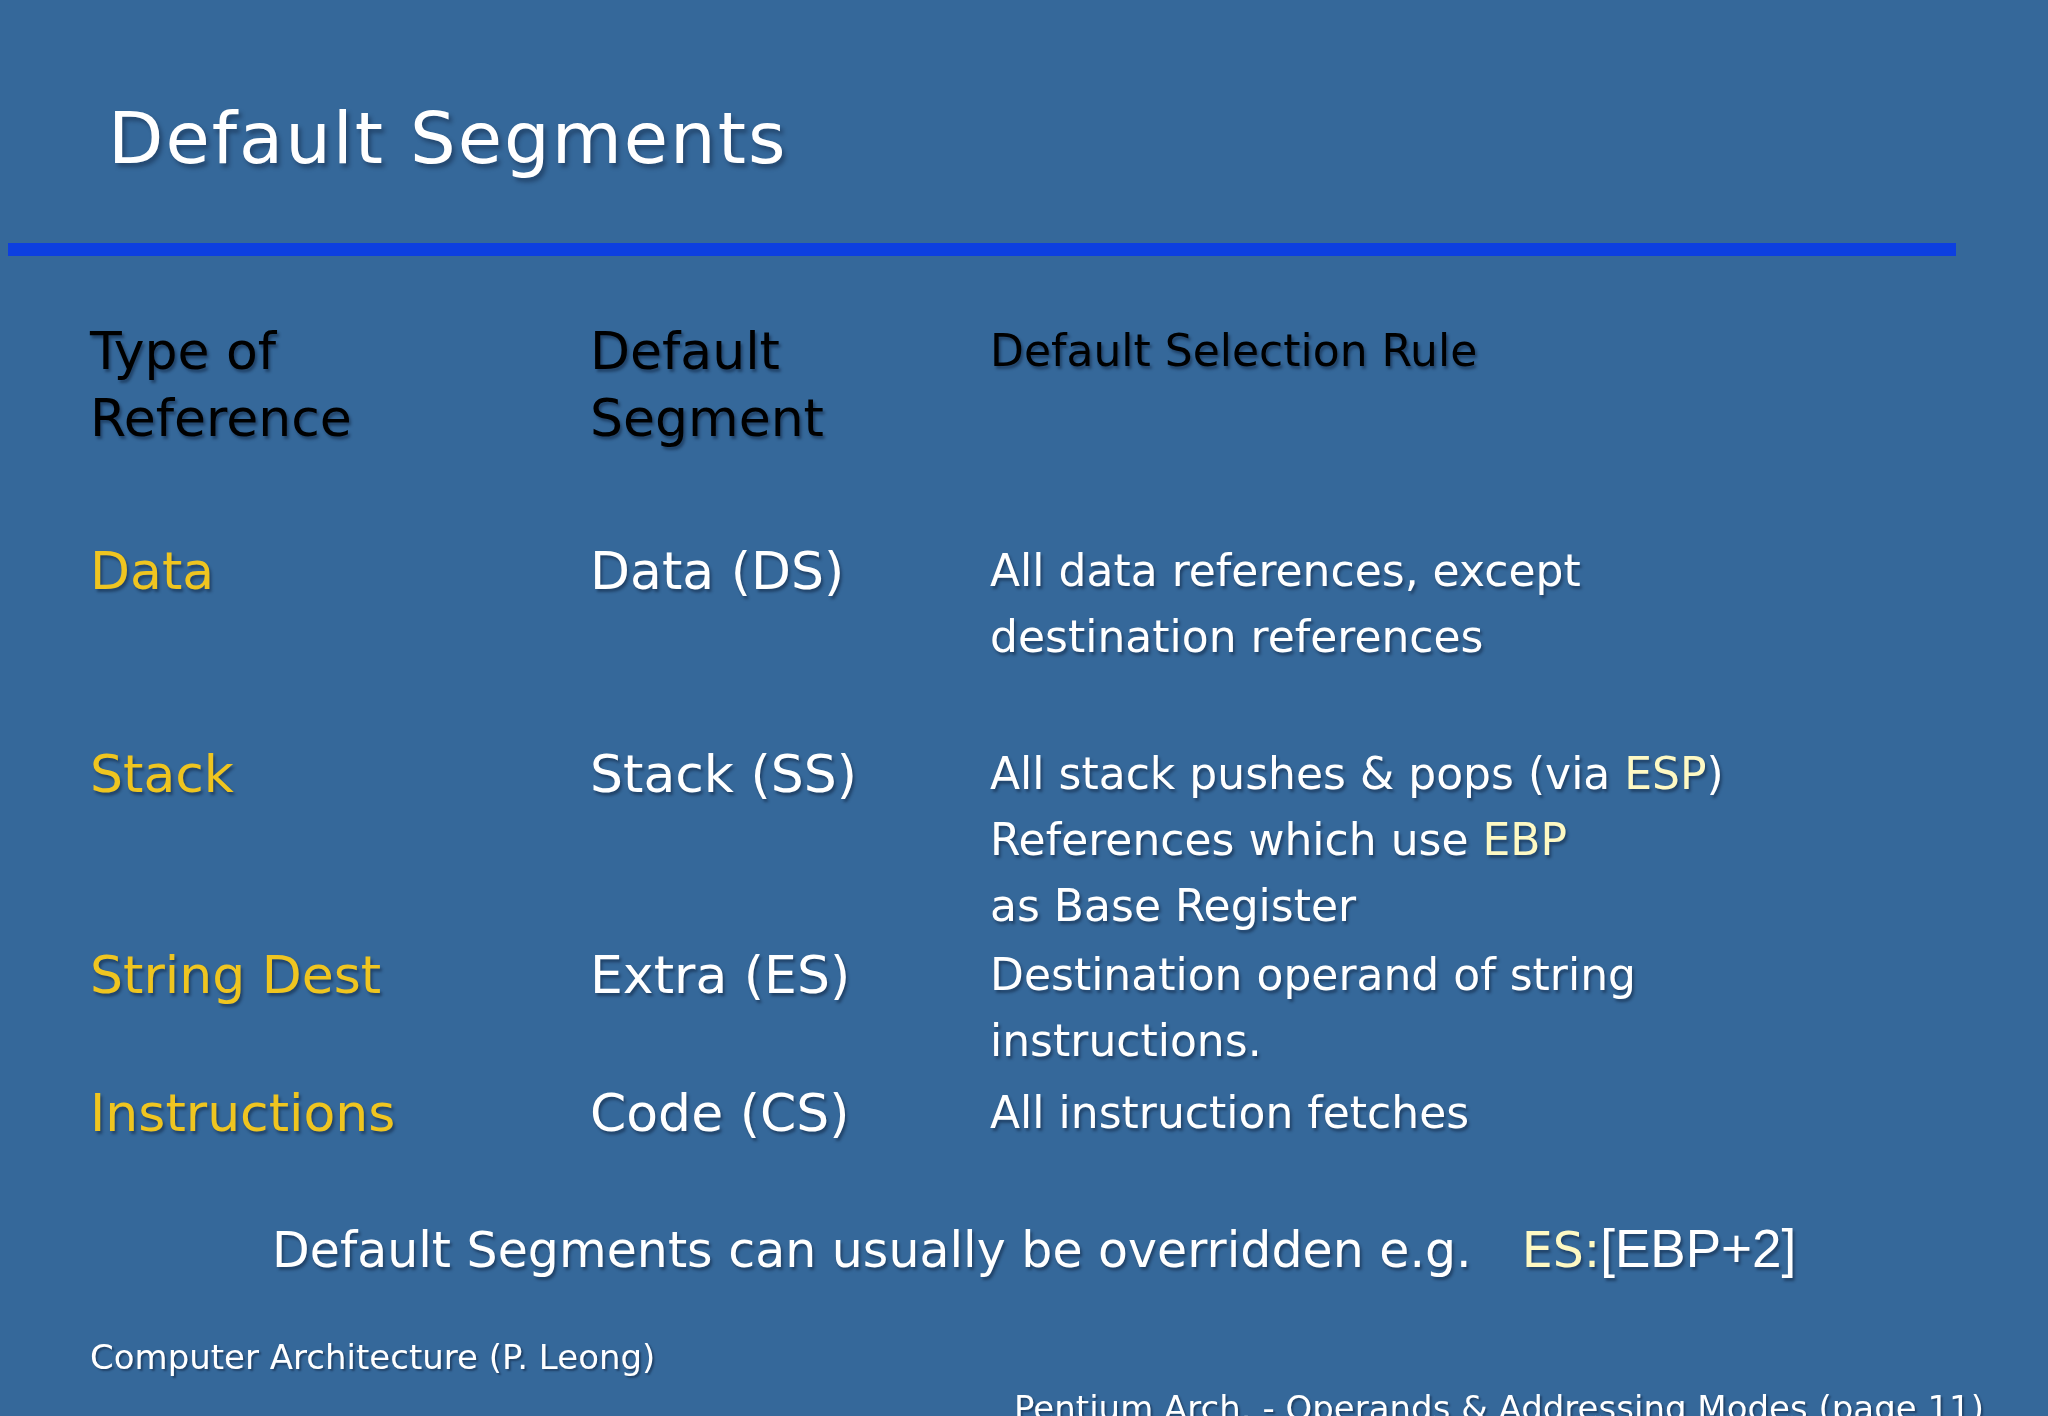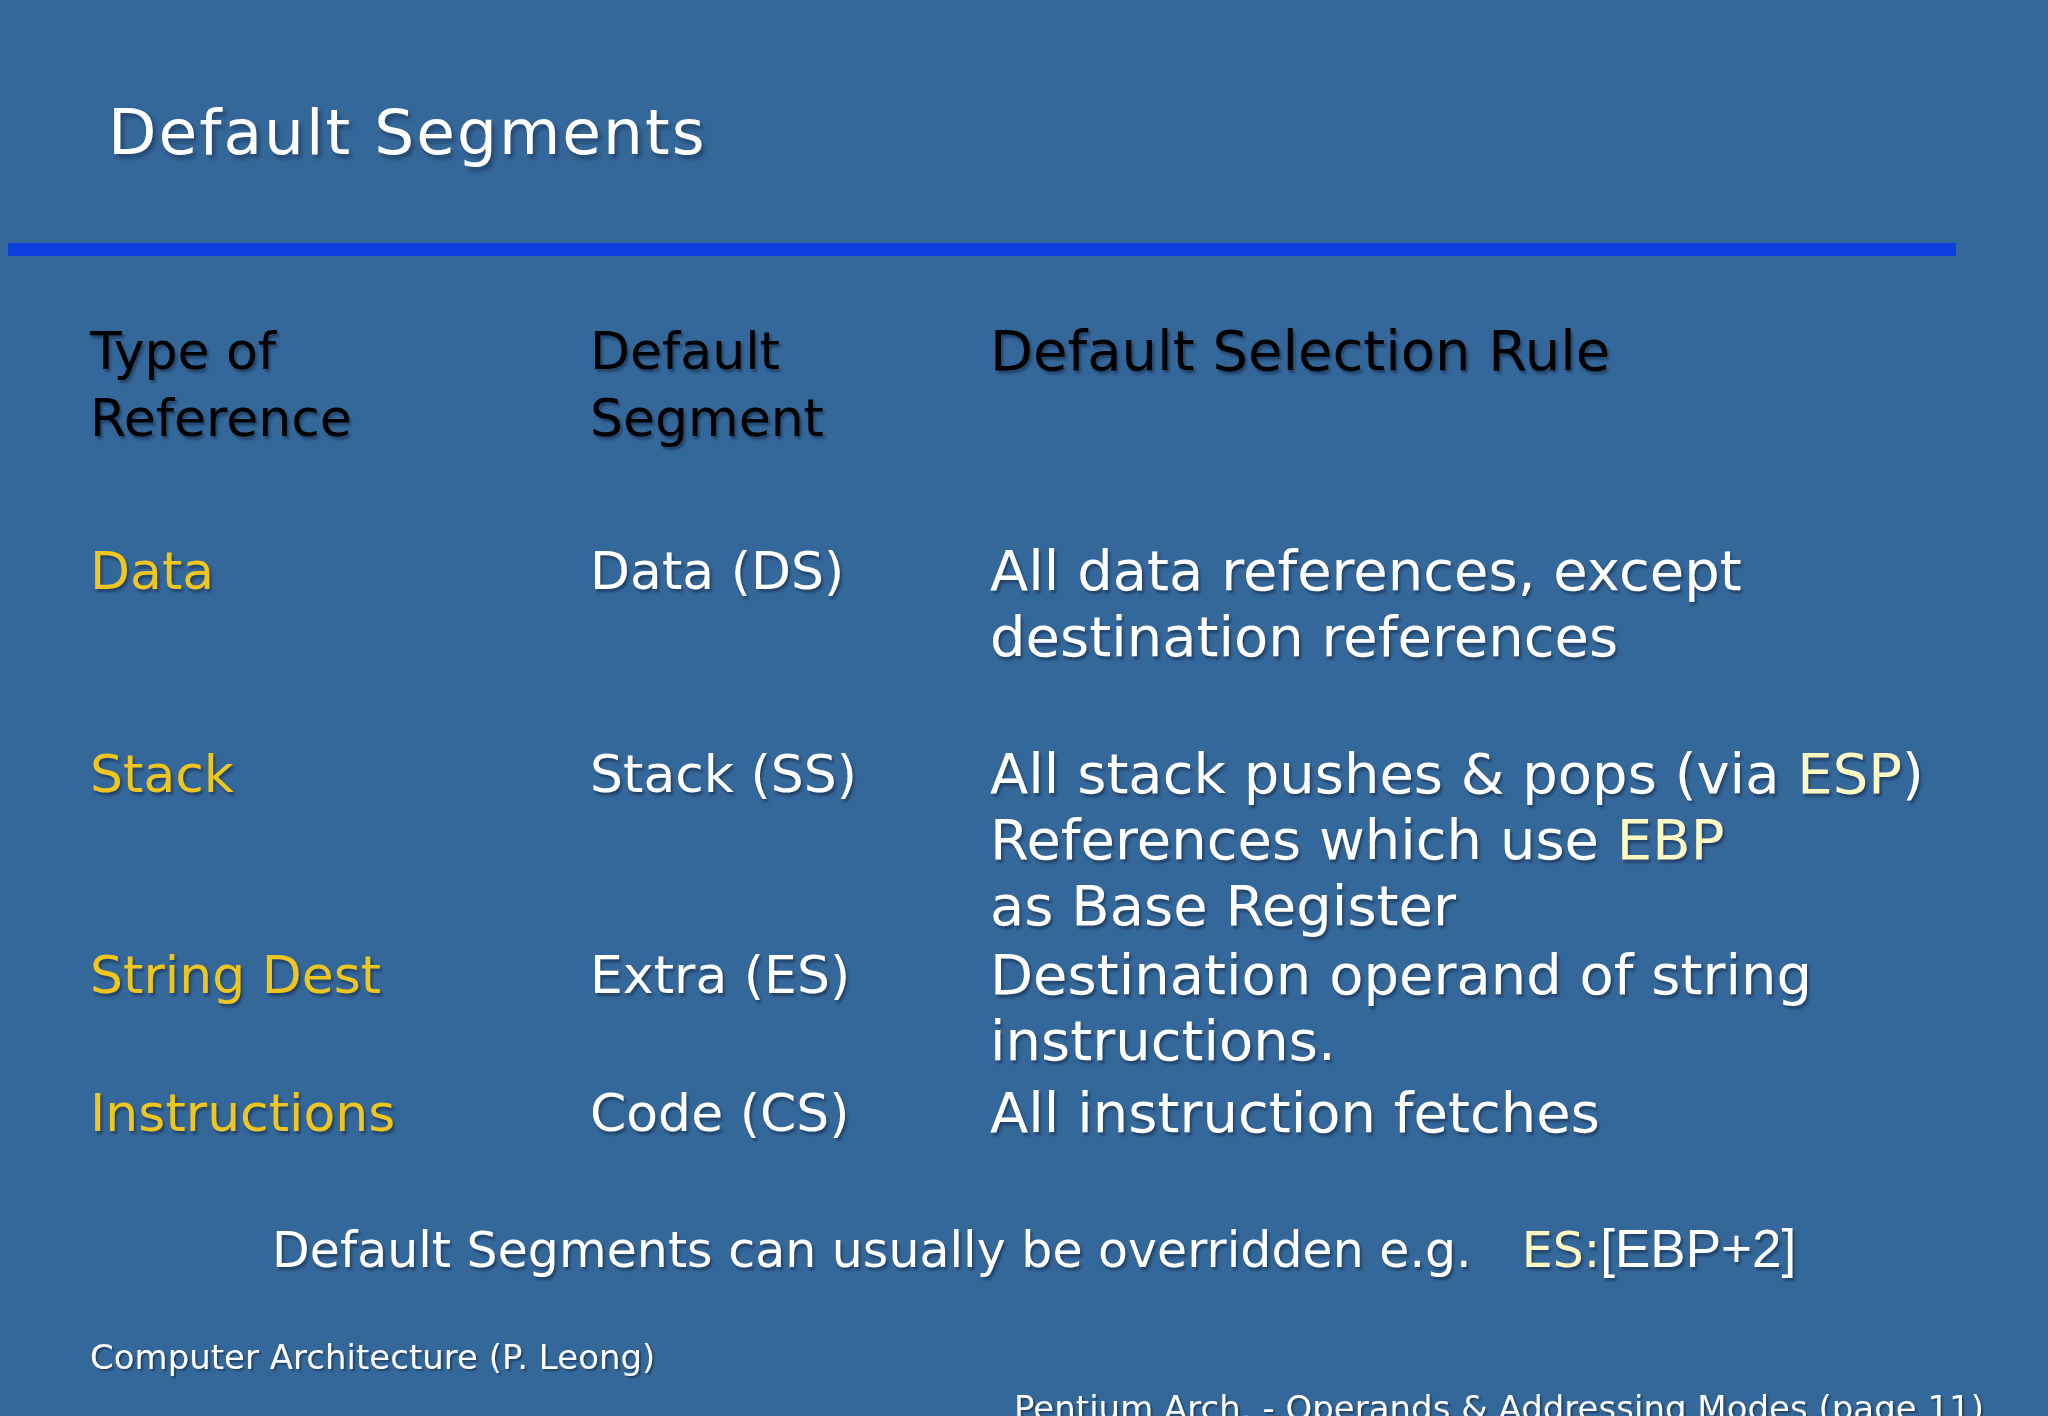--- a/index.html
+++ b/index.html
@@ -5,39 +5,39 @@
   html,body{margin:0;padding:0;background:#2e5f90;}
   .slide{
     position:relative;
     width:2048px;height:1416px;
     background:#35689A;
     font-family:"DejaVu Sans",sans-serif;
     overflow:hidden;
   }
   .title{
     position:absolute;left:108px;top:96px;
-    font-size:63px;color:#ffffff;letter-spacing:2px;
+    font-size:72px;color:#ffffff;letter-spacing:2px;
     text-shadow:3px 4px 4px rgba(0,10,30,.35);
     white-space:nowrap;
   }
   .rule{
     position:absolute;left:8px;top:243px;
     width:1948px;height:13px;background:#0D3FE0;
   }
   .headers{position:absolute;left:0;right:0;top:318px;height:0;}
   .trow{position:absolute;left:0;right:0;height:0;}
   .cell{
     position:absolute;top:0;
     font-size:52px;line-height:67px;
     white-space:pre-line;
     text-shadow:2px 3px 3px rgba(0,10,30,.4);
   }
   .c1{left:90px;}
   .c2{left:590px;}
-  .c3{left:990px;font-size:56px;line-height:66px;}
+  .c3{left:990px;font-size:44px;line-height:66px;}
   .headers .cell{color:#000000;}
   .yellow{color:#EFC520;}
   .white{color:#ffffff;}
   .green{color:#fef9c3;}
   .rline{white-space:nowrap;}
   #rows .trow:nth-child(1){top:538px;}
   #rows .trow:nth-child(2){top:741px;}
   #rows .trow:nth-child(3){top:942px;}
   #rows .trow:nth-child(4){top:1080px;}
   .note{

